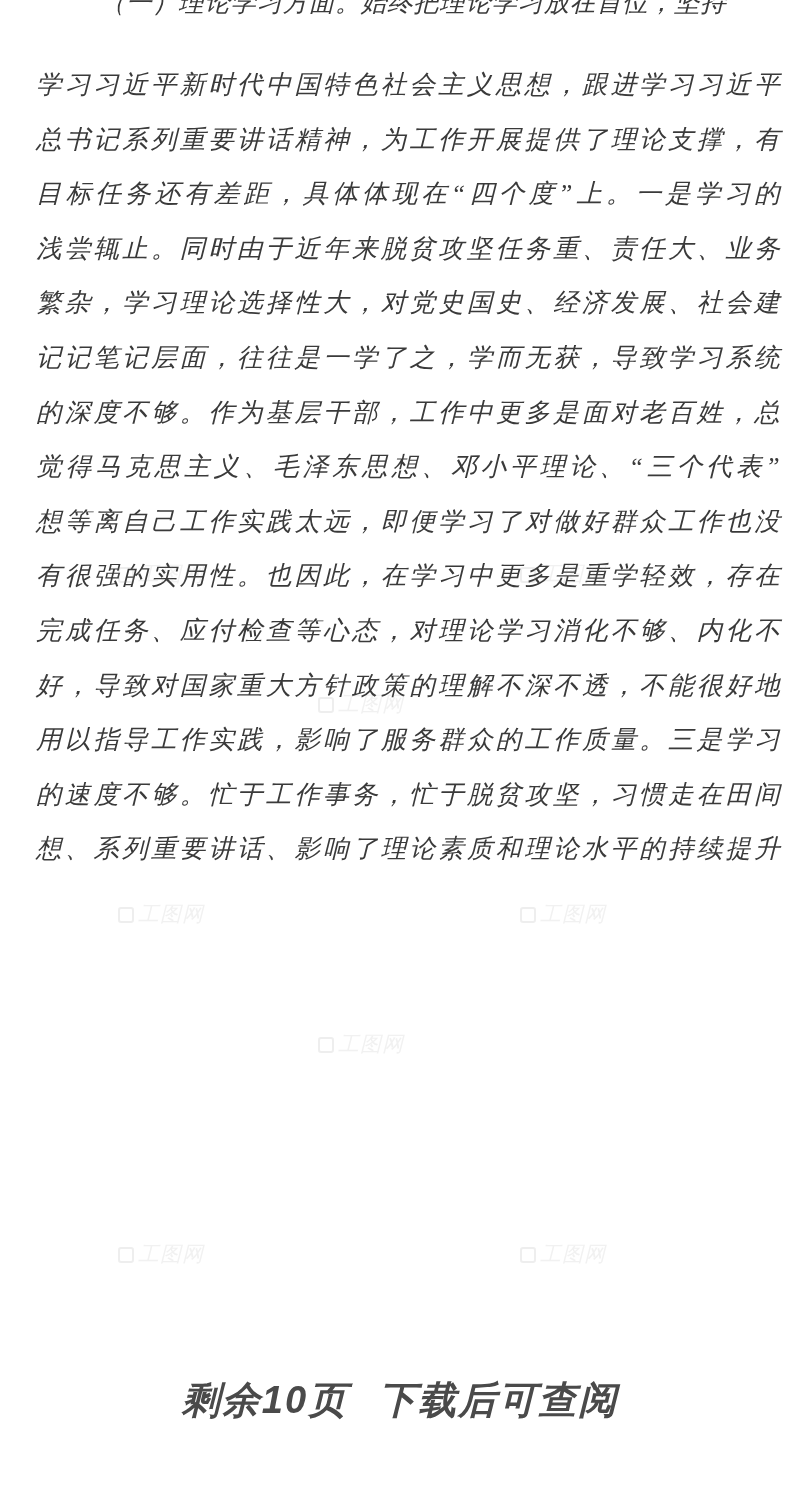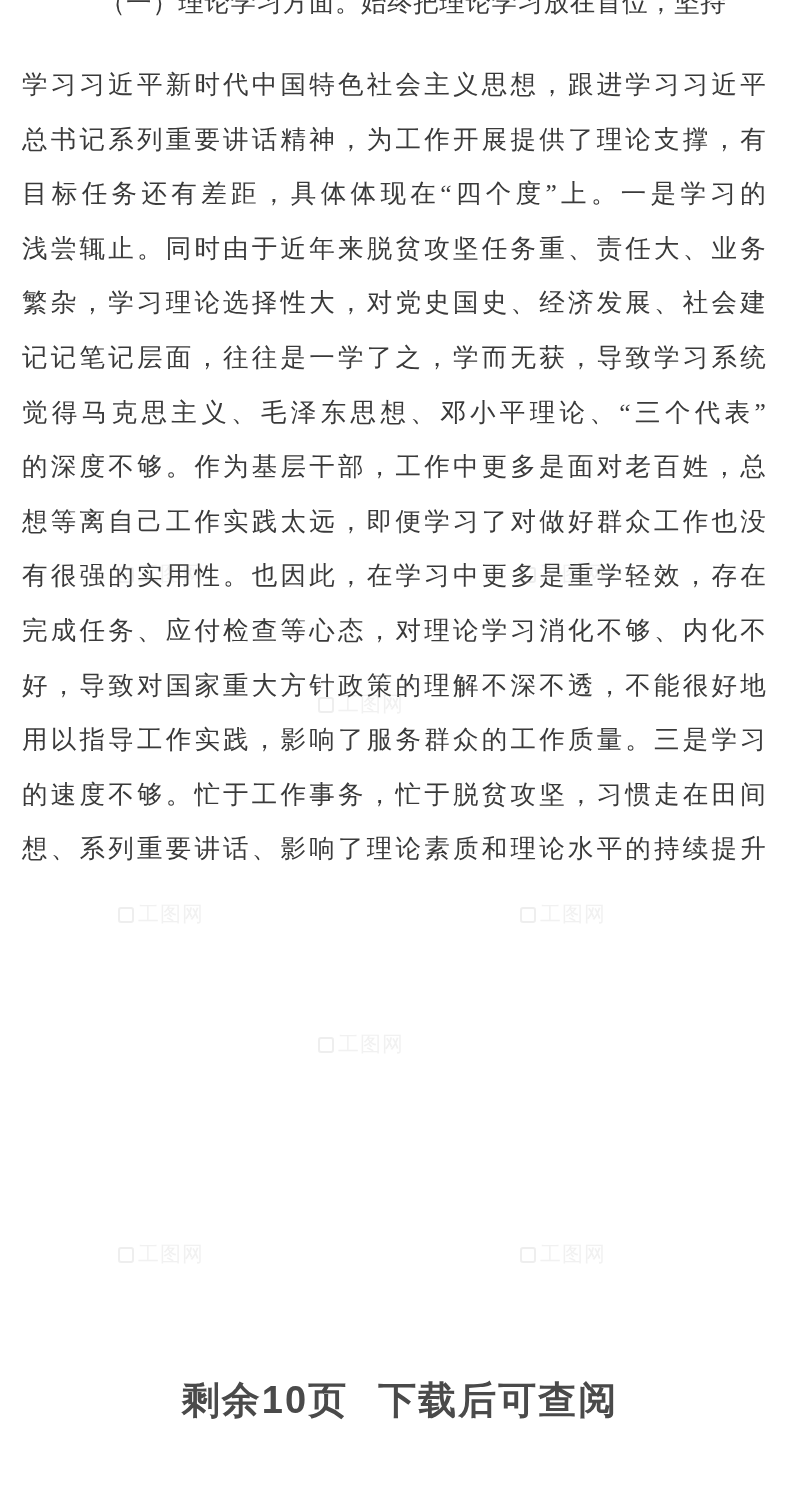--- a/index.html
+++ b/index.html
@@ -15,20 +15,21 @@
     font-family: "Liberation Serif", "DejaVu Serif", serif;
     overflow: hidden;
   }
 
   #doc-page {
     position: relative;
     width: 800px;
     height: 1488px;
     background: #ffffff;
     padding: 0;
+    font-style: italic;
   }
 
   
   .clipped-line {
     position: absolute;
     top: -14px;
     left: 28px;
     right: 28px;
     height: 34px;
     overflow: hidden;
@@ -38,21 +39,21 @@
     line-height: 34px;
     letter-spacing: 0.6px;
     color: #3a3a3a;
     white-space: nowrap;
     text-indent: 72px;
   }
 
   .body-text {
     position: absolute;
     top: 58px;
-    left: 22px;
+    left: 36px;
     width: 744px;
   }
   .body-text .ln {
     font-size: 25.5px;
     line-height: 54.6px;
     color: #3a3a3a;
     letter-spacing: 0.2px;
     white-space: nowrap;
     text-align: justify;
   }
@@ -119,22 +120,22 @@
     <div class="ln">（一）理论学习方面。始终把理论学习放在首位，坚持</div>
   </div>
 
   <div class="body-text">
     <div class="ln just">学习习近平新时代中国特色社会主义思想，跟进学习习近平</div>
     <div class="ln just">总书记系列重要讲话精神，为工作开展提供了理论支撑，有</div>
     <div class="ln just">目标任务还有差距，具体体现在“四个度”上。一是学习的</div>
     <div class="ln just">浅尝辄止。同时由于近年来脱贫攻坚任务重、责任大、业务</div>
     <div class="ln just">繁杂，学习理论选择性大，对党史国史、经济发展、社会建</div>
     <div class="ln just">记记笔记层面，往往是一学了之，学而无获，导致学习系统</div>
+    <div class="ln just">的深度不够。作为基层干部，工作中更多是面对老百姓，总</div>
     <div class="ln just">觉得马克思主义、毛泽东思想、邓小平理论、“三个代表”</div>
-    <div class="ln just">的深度不够。作为基层干部，工作中更多是面对老百姓，总</div>
     <div class="ln just">想等离自己工作实践太远，即便学习了对做好群众工作也没</div>
     <div class="ln just">有很强的实用性。也因此，在学习中更多是重学轻效，存在</div>
     <div class="ln just">完成任务、应付检查等心态，对理论学习消化不够、内化不</div>
     <div class="ln just">好，导致对国家重大方针政策的理解不深不透，不能很好地</div>
     <div class="ln just">用以指导工作实践，影响了服务群众的工作质量。三是学习</div>
     <div class="ln just">的速度不够。忙于工作事务，忙于脱贫攻坚，习惯走在田间</div>
     <div class="ln just">想、系列重要讲话、影响了理论素质和理论水平的持续提升</div>
   </div>
 
   <div class="watermark" style="left:118px; top:560px;"><span class="wm-icon"></span><span>工图网</span></div>

